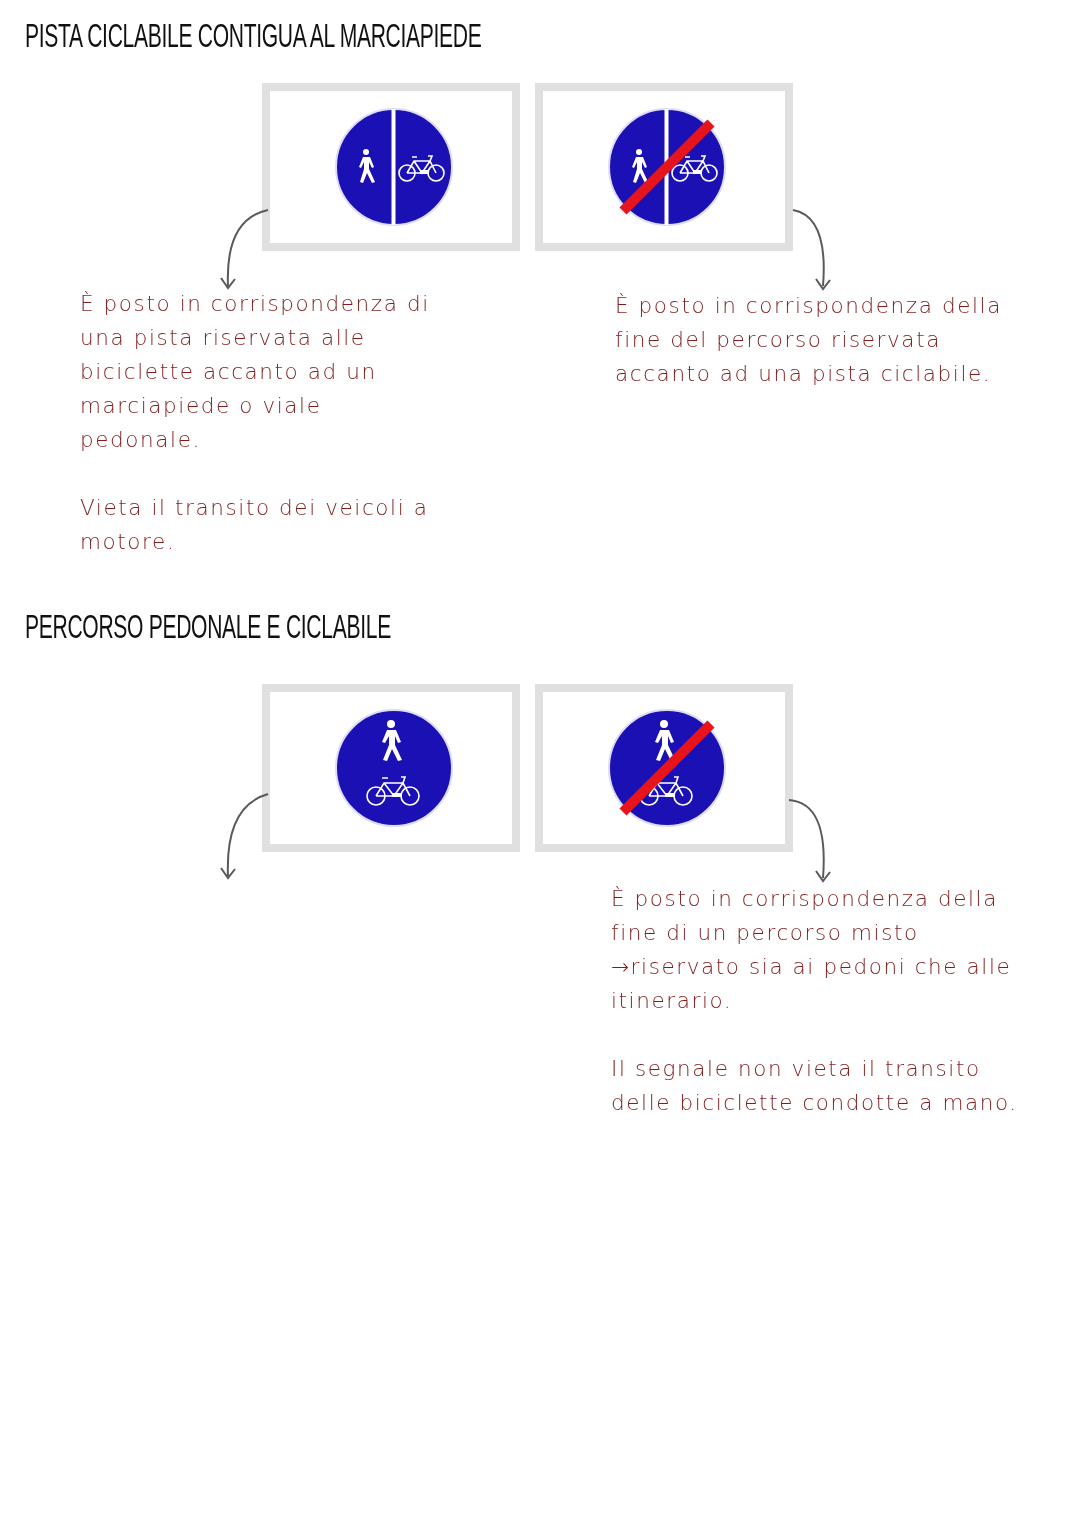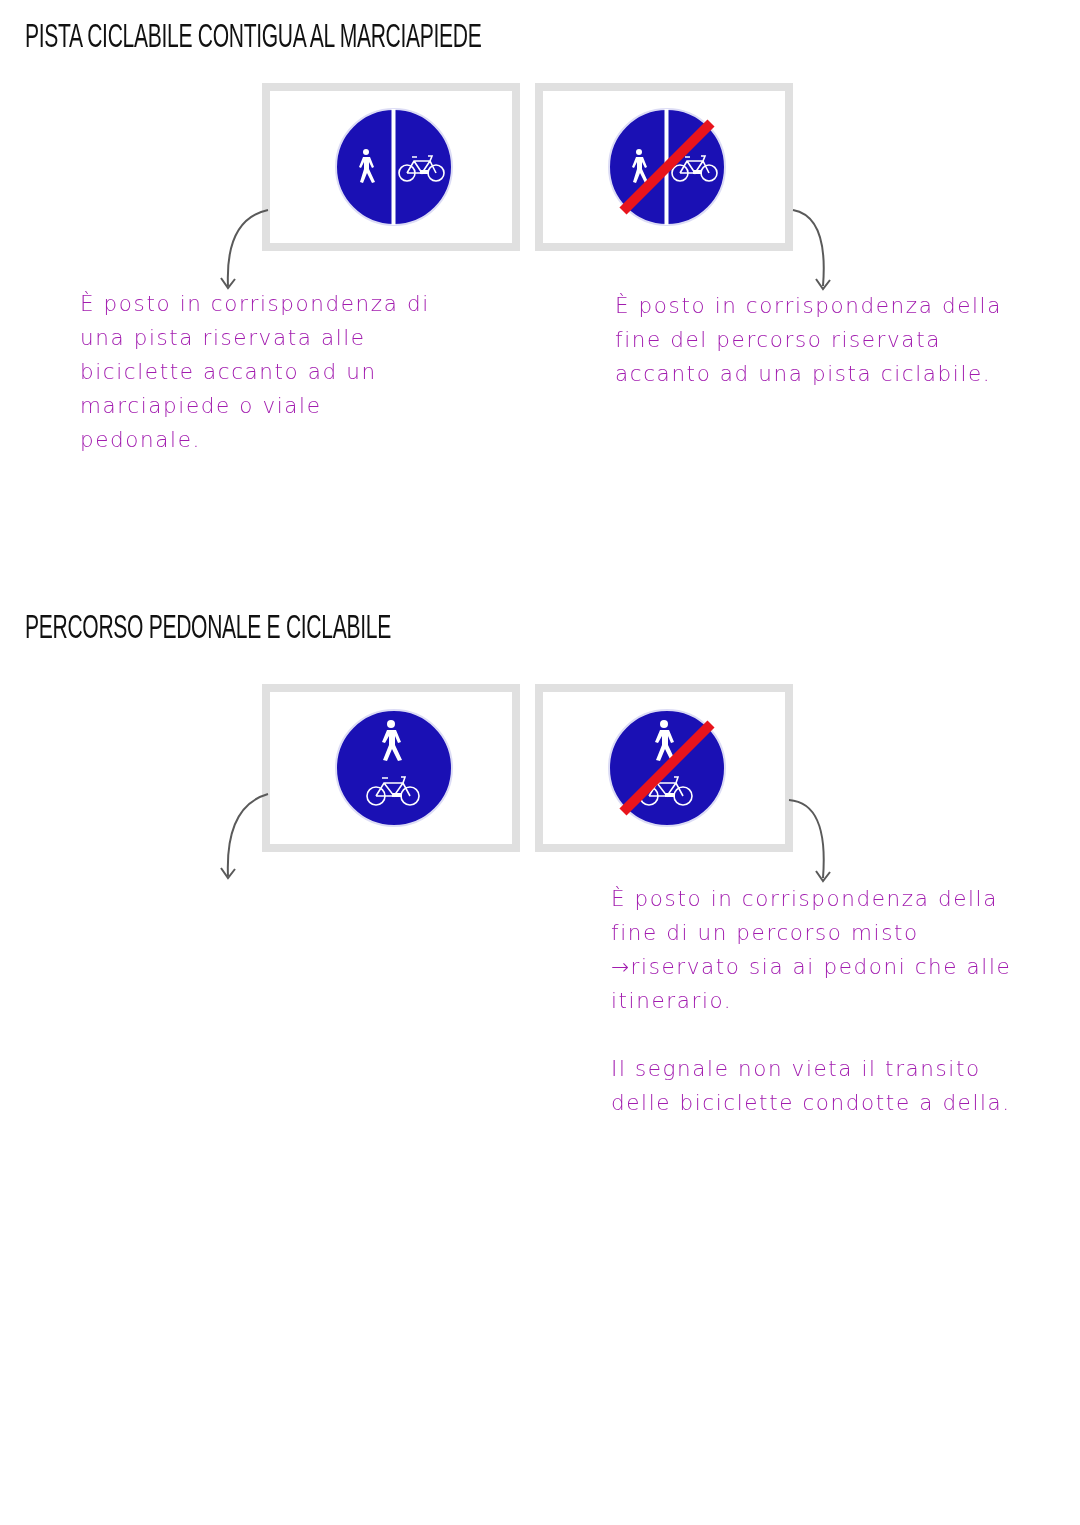--- a/index.html
+++ b/index.html
@@ -3,21 +3,21 @@
 <meta charset="utf-8">
 <style>
   html, body { margin:0; padding:0; background:#ffffff; }
   body { width:1080px; height:1525px; position:relative; overflow:hidden;
          font-family:"DejaVu Sans", sans-serif; color:#1a1a1a; }
   .title { position:absolute; left:25px; font-family:"Liberation Sans Narrow","Liberation Sans", sans-serif;
            font-size:34px; letter-spacing:-0.5px; transform:scaleX(0.62); transform-origin:left center;
            color:#111; white-space:nowrap; font-weight:400; }
   .frame { position:absolute; width:242px; height:152px; border:8px solid #e0e0e0; background:#fff; }
   .sign { position:absolute; }
-  .desc { position:absolute; font-size:21.5px; line-height:34px; letter-spacing:1.6px; color:#a21caf;
+  .desc { position:absolute; font-size:21.5px; line-height:34px; letter-spacing:1.6px; color:#7f1d1d;
           font-family:"DejaVu Sans", sans-serif; font-weight:300; }
   .desc p { margin:0; }
   .desc p + p { margin-top:34px; }
   .arrow { position:absolute; }
 </style>
 </head>
 <body>
 
 <div class="title" style="top:16px;">PISTA CICLABILE CONTIGUA AL MARCIAPIEDE</div>
 
@@ -62,20 +62,21 @@
   <path d="M58 10 C30 16 16 40 18 86" fill="none" stroke="#5a5a5a" stroke-width="2"></path>
   <path d="M11 78 L18 88 L25 79" fill="none" stroke="#5a5a5a" stroke-width="2"></path>
 </svg>
 <svg class="arrow" style="left:785px; top:200px;" width="60" height="100" viewBox="0 0 60 100">
   <path d="M8 10 C30 14 42 36 38 86" fill="none" stroke="#5a5a5a" stroke-width="2"></path>
   <path d="M31 79 L38 89 L45 80" fill="none" stroke="#5a5a5a" stroke-width="2"></path>
 </svg>
 
 <div class="desc" style="left:80px; top:287px; width:350px;">
   <p>È posto in corrispondenza di una pista riservata alle biciclette accanto ad un marciapiede o viale pedonale.</p>
+  <p>Vieta il transito dei veicoli a motore.</p>
 </div>
 <div class="desc" style="left:615px; top:289px; width:400px;">
   <p>È posto in corrispondenza della fine del percorso riservata accanto ad una pista ciclabile.</p>
 </div>
 
 <div class="title" style="top:607px;">PERCORSO PEDONALE E CICLABILE</div>
 
 <div class="frame" style="left:262px; top:684px;">
   <svg class="sign" style="left:64px; top:16px;" width="120" height="120" viewBox="0 0 120 120">
     <circle cx="60" cy="60" r="58" fill="#1a10b4" stroke="#dcdcf5" stroke-width="2"></circle>
@@ -115,14 +116,14 @@
 </svg>
 <svg class="arrow" style="left:785px; top:790px;" width="60" height="100" viewBox="0 0 60 100">
   <path d="M4 10 C30 12 42 36 38 88" fill="none" stroke="#5a5a5a" stroke-width="2"></path>
   <path d="M31 81 L38 91 L45 82" fill="none" stroke="#5a5a5a" stroke-width="2"></path>
 </svg>
 
 <div class="desc" style="left:80px; top:878px; width:350px;">
 </div>
 <div class="desc" style="left:611px; top:882px; width:420px;">
   <p>È posto in corrispondenza della fine di un percorso misto →riservato sia ai pedoni che alle itinerario.</p>
-  <p>Il segnale non vieta il transito delle biciclette condotte a della.</p>
+  <p>Il segnale non vieta il transito delle biciclette condotte a mano.</p>
 </div>
 
 </body></html>

